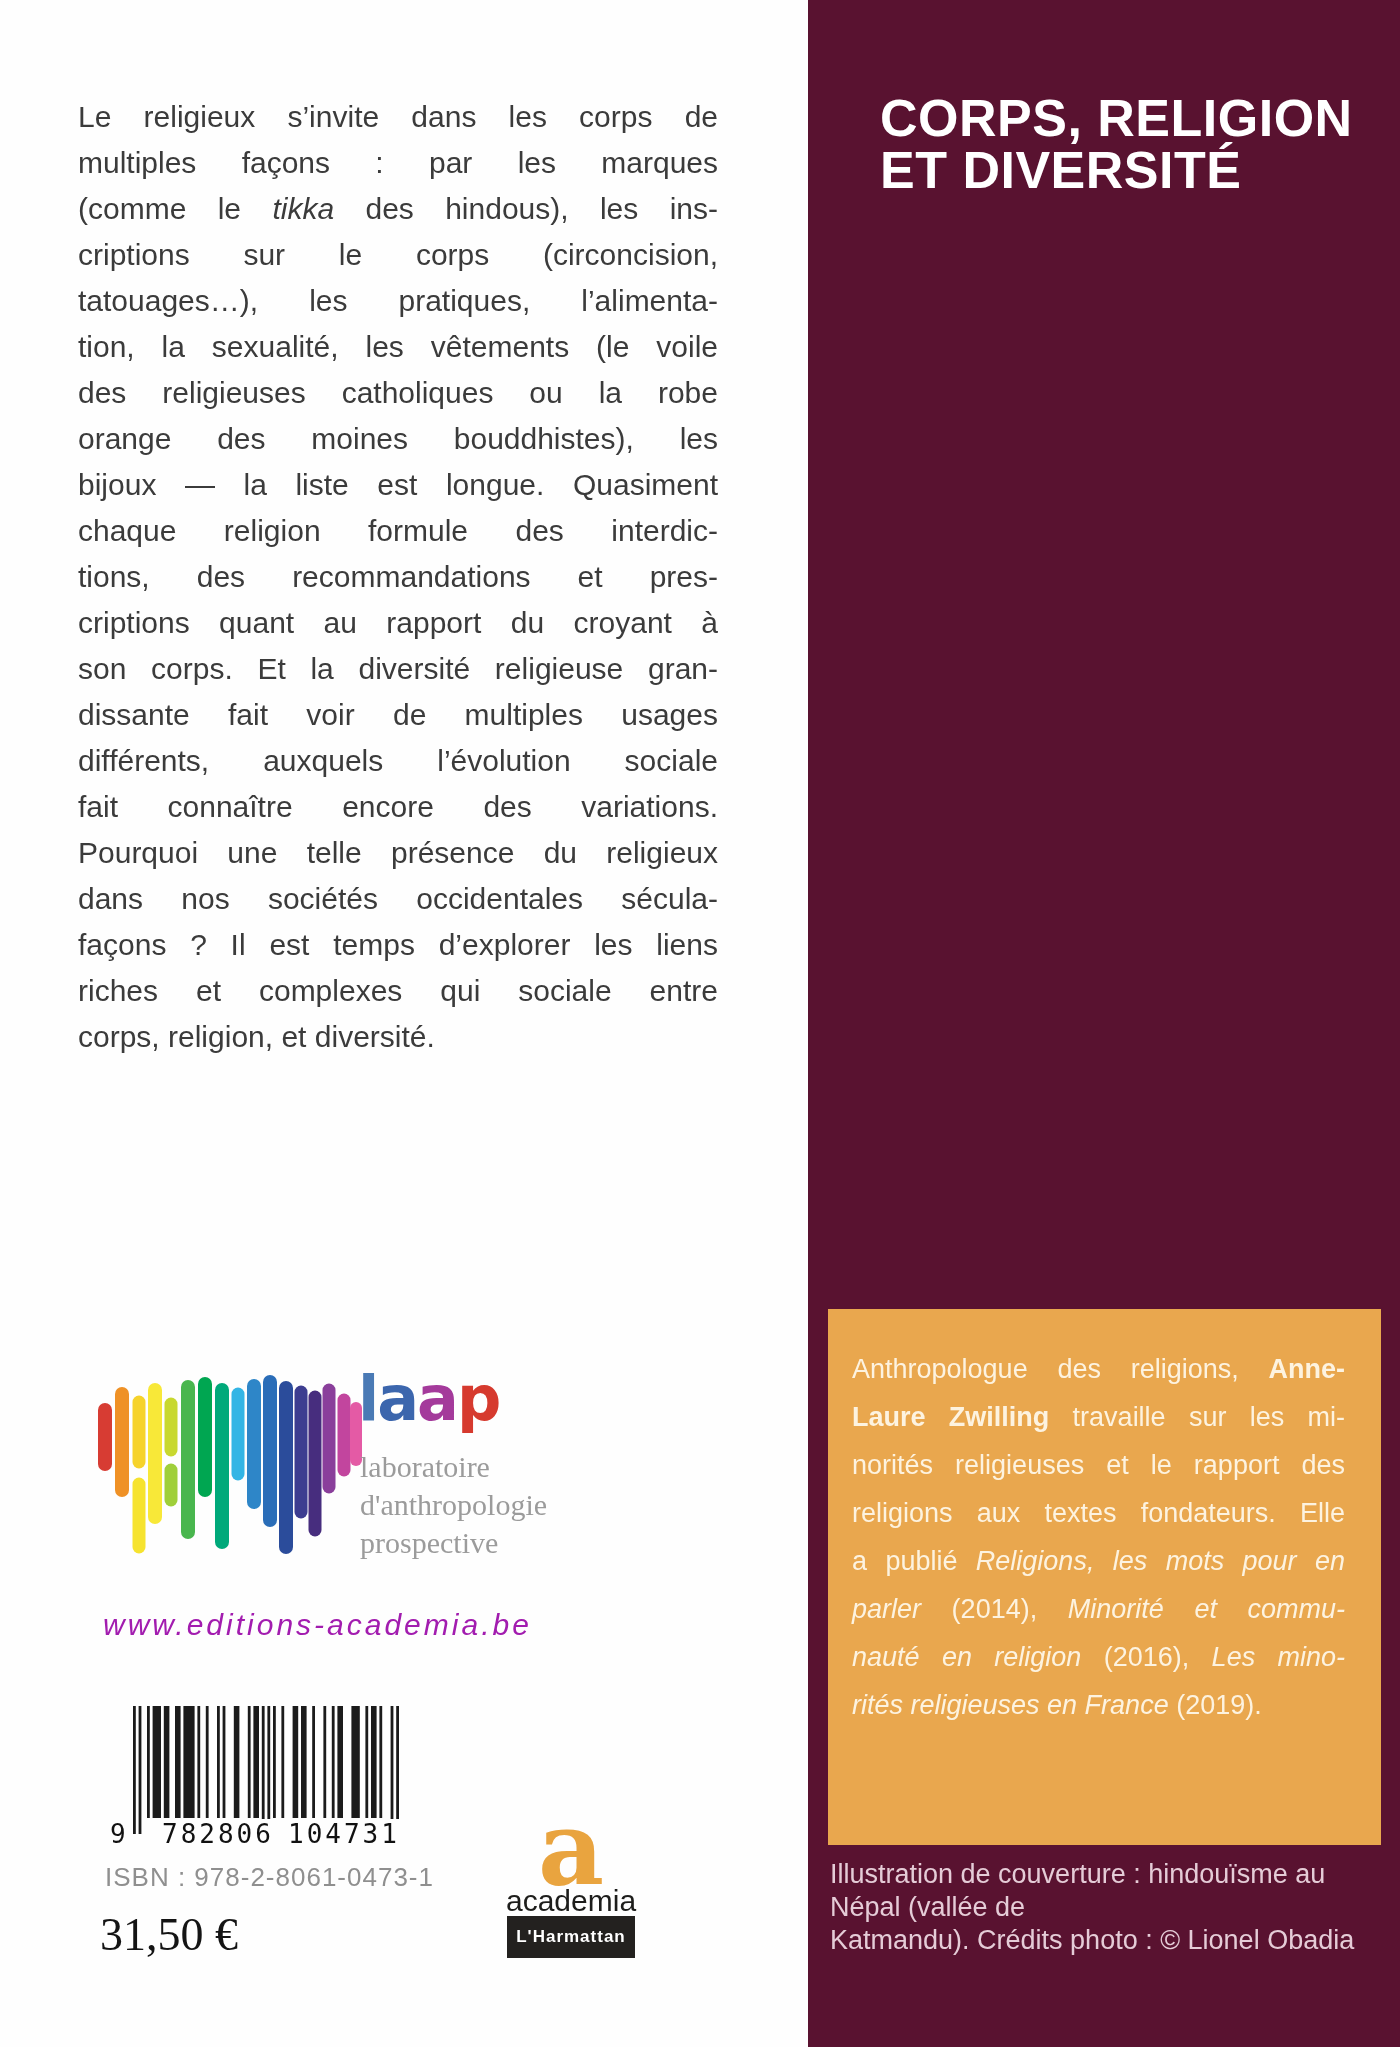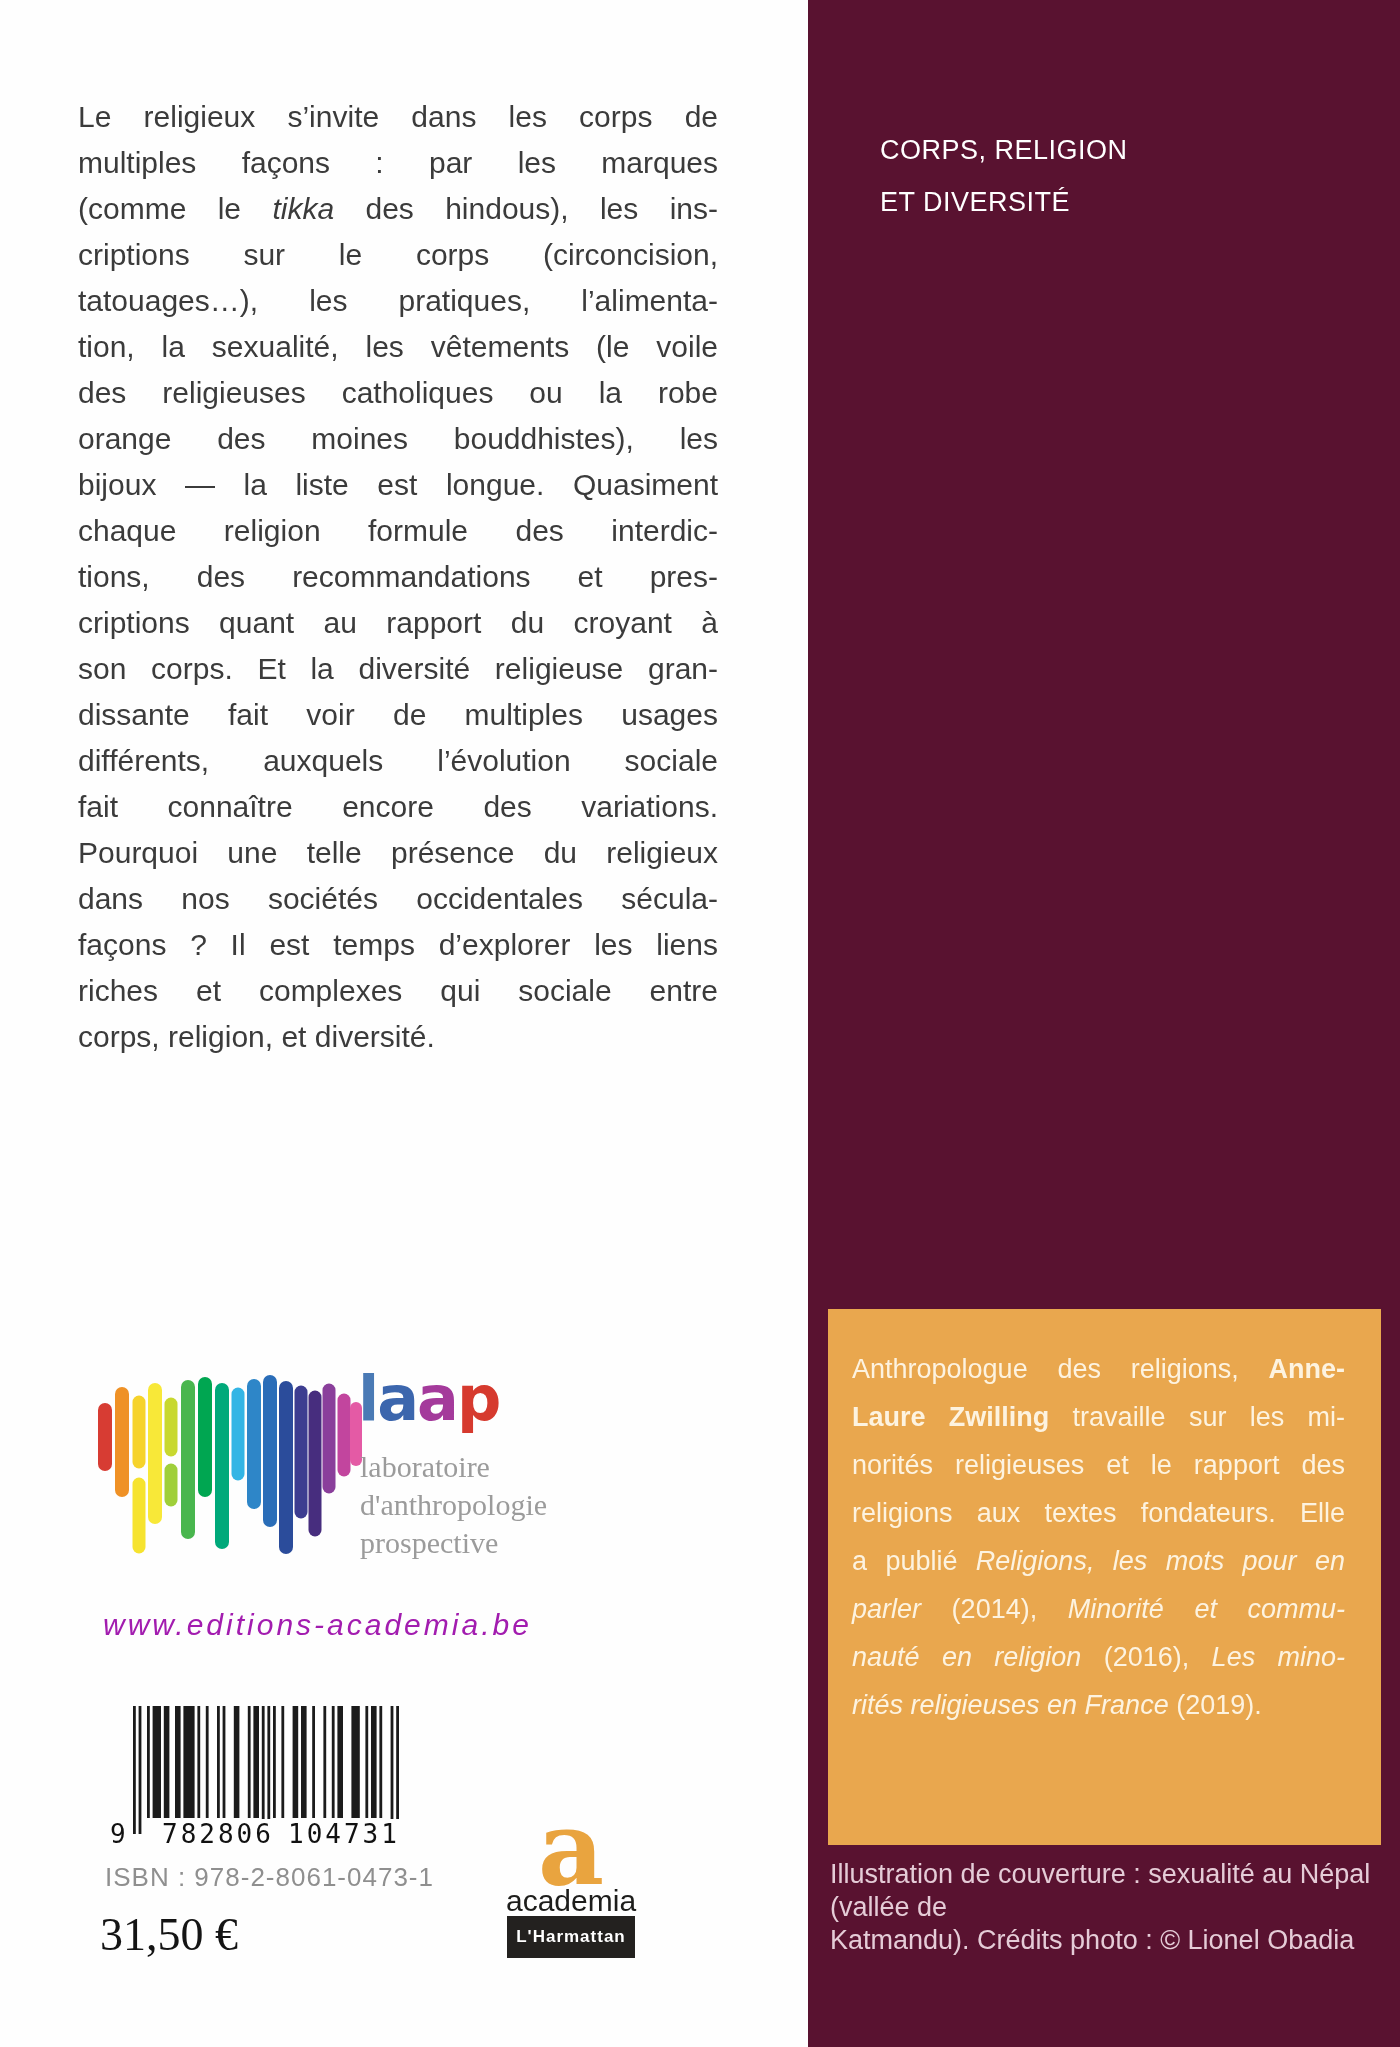--- a/index.html
+++ b/index.html
@@ -49,22 +49,22 @@
   .academia-a{position:absolute;left:38px;top:-14px;font-family:"DejaVu Serif",serif;
               font-weight:bold;font-size:102px;line-height:1;color:#e9a43f;}
   .academia-name{position:absolute;left:6px;top:72px;font-size:30px;color:#1d1d1b;
                  letter-spacing:0px;}
   .academia-bar{position:absolute;left:7px;top:104px;width:128px;height:42px;
                 background:#23211f;color:#ffffff;font-size:17px;font-weight:bold;
                 display:flex;align-items:center;justify-content:center;letter-spacing:1px;}
 
   
   .panel{position:absolute;left:808px;top:0;width:592px;height:2047px;background:#591230;}
-  .cover-title{position:absolute;left:72px;top:92px;color:#ffffff;font-weight:normal;
-               font-size:27px;line-height:52px;letter-spacing:0.5px;margin-top:32px;}
+  .cover-title{position:absolute;left:72px;top:92px;color:#ffffff;font-weight:bold;
+               font-size:52px;line-height:52px;letter-spacing:0.5px;}
   .bio-box{position:absolute;left:20px;top:1309px;width:553px;height:536px;
            background:#e9a74e;box-sizing:border-box;padding:36px 36px 0 24px;}
   .bio-text{font-size:27px;line-height:48px;color:#fdf3e0;}
   .credits{position:absolute;left:22px;top:1858px;width:545px;font-size:27px;
            line-height:33px;color:#e5ccd7;}
 </style>
 </head>
 <body>
 
 <div class="page">
@@ -189,18 +189,18 @@
           <div class="tline"><span class="seg-n">norités religieuses et le rapport des</span></div>
           <div class="tline"><span class="seg-n">religions aux textes fondateurs. Elle</span></div>
           <div class="tline"><span class="seg-n">a publié </span><span class="seg-i">Religions, les mots pour en</span></div>
           <div class="tline"><span class="seg-i">parler</span><span class="seg-n"> (2014), </span><span class="seg-i">Minorité et commu-</span></div>
           <div class="tline"><span class="seg-i">nauté en religion</span><span class="seg-n"> (2016), </span><span class="seg-i">Les mino-</span></div>
           <div class="tline tline-last"><span class="seg-i">rités religieuses en France</span><span class="seg-n"> (2019).</span></div>
         </div>
     </div>
 
     <div class="credits">
-      <div>Illustration de couverture : sexualité au Népal (vallée de</div>
+      <div>Illustration de couverture : hindouïsme au Népal (vallée de</div>
       <div>Katmandu). Crédits photo : © Lionel Obadia</div>
     </div>
   </div>
 
 </div>
 
 </body></html>

